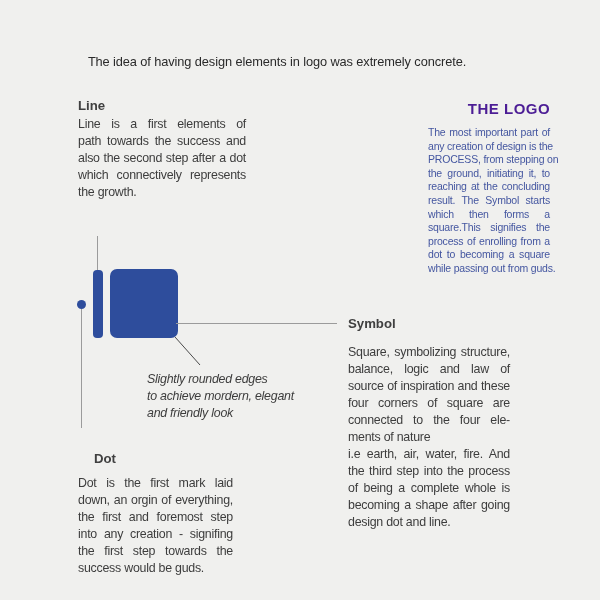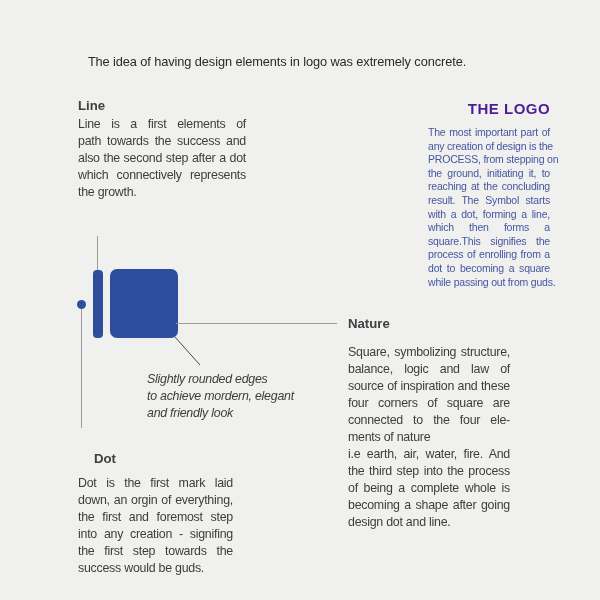--- a/index.html
+++ b/index.html
@@ -70,39 +70,38 @@
     </div>
 
   <div id="logo-title">THE LOGO</div>
   <div class="textblock justify" id="logo-para">
       <div>The most important part of</div>
       <div>any creation of design is the</div>
       <div>PROCESS, from stepping on</div>
       <div>the ground, initiating it, to</div>
       <div>reaching at the concluding</div>
       <div>result. The Symbol starts</div>
-      <div>with a dot, forming a line,</div>
       <div>which then forms a</div>
       <div>square.This signifies the</div>
       <div>process of enrolling from a</div>
       <div>dot to becoming a square</div>
       <div class="nj">while passing out from guds.</div>
     </div>
 
   <div id="vline-top"></div>
   <div class="shape" id="bar-shape"></div>
   <div class="shape" id="square-shape"></div>
   <div class="shape" id="dot-shape"></div>
   <div id="vline-dot"></div>
   <div id="hline-square"></div>
   <svg id="diag-callout" width="40" height="42">
     <line x1="5" y1="7" x2="30" y2="35" stroke="#4a4a4a" stroke-width="1"></line>
   </svg>
 
-  <div class="sec-heading" id="square-title">Nature</div>
+  <div class="sec-heading" id="square-title">Symbol</div>
   <div class="textblock justify" id="square-para">
       <div>Square, symbolizing structure,</div>
       <div>balance, logic and law of</div>
       <div>source of inspiration and these</div>
       <div>four corners of square are</div>
       <div>connected to the four ele-</div>
       <div class="nj">ments of nature</div>
       <div>i.e earth, air, water, fire. And</div>
       <div>the third step into the process</div>
       <div>of being a complete whole is</div>

